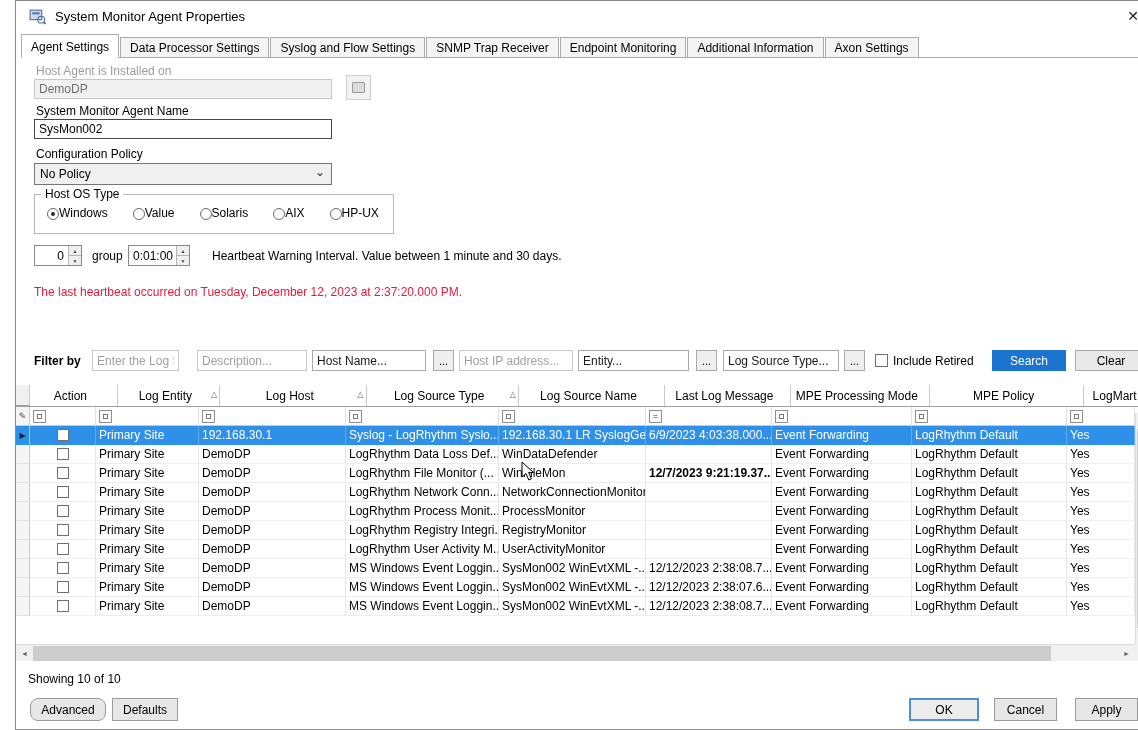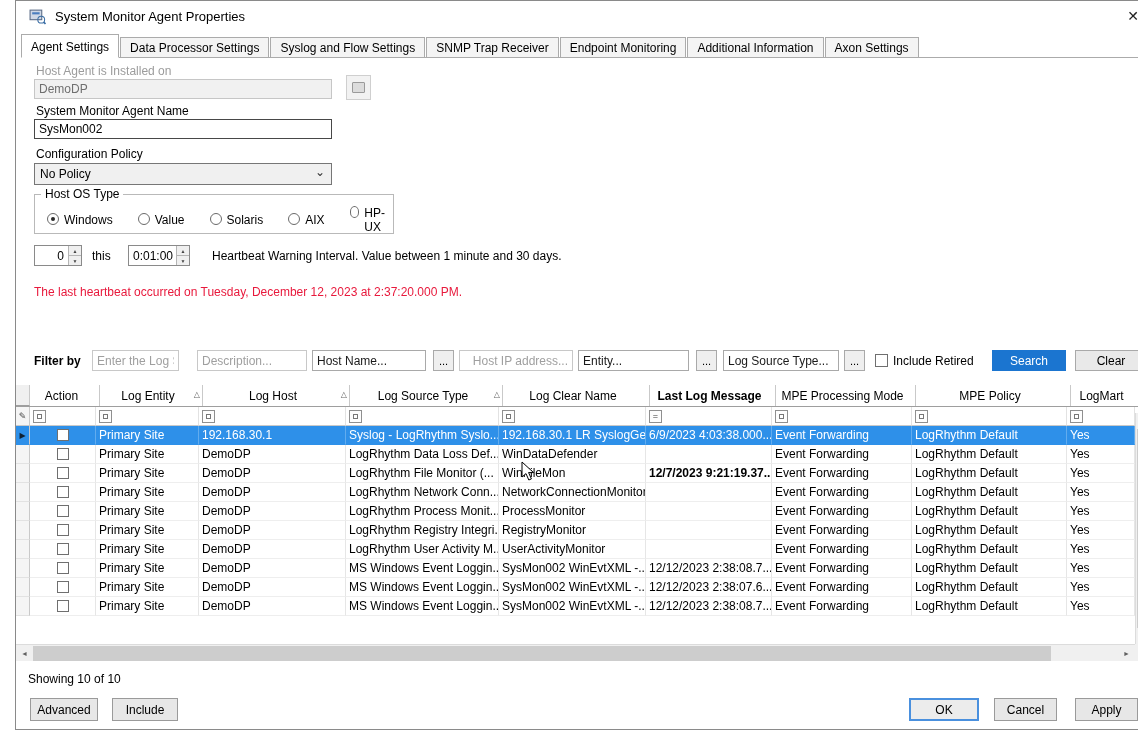--- a/index.html
+++ b/index.html
@@ -30,21 +30,21 @@
   .sidebtn-ico { width: 13px; height: 11px; border: 1px solid #9a9a9a; background: #dcdcdc; border-radius: 1px; }
   .lbl-name { position: absolute; left: 20px; top: 46px; }
   .inp-name { left: 18px; top: 61px; width: 298px; height: 20px; background: #fff; border: 1px solid #474747; color: #000; }
   .lbl-policy { position: absolute; left: 20px; top: 89px; }
   .selbox { position: absolute; left: 18px; top: 105px; width: 298px; height: 22px; background: #f0f0f0; border: 1px solid #767676; display: flex; align-items: center; padding-left: 5px; font-size: 12px; }
   .selarrow { position: absolute; right: 6px; top: 1px; font-size: 12px; color: #333; }
 
   .osbox { position: absolute; left: 18px; top: 129px; width: 360px; height: 47px; border: 1px solid #b9b9b9; }
   .osbox legend { font-size: 12px; margin-left: 6px; padding: 0 4px; }
   .radios { display: flex; gap: 25px; padding: 5px 0 0 12px; align-items: center; }
-  .radio { display: inline-flex; align-items: flex-start; gap: 5px; }
+  .radio { display: inline-flex; align-items: flex-end; }
   .rc { width: 12px; height: 12px; border: 1px solid #6a6a6a; border-radius: 50%; background: #fff; display: inline-block; position: relative; }
   .rc.on::after { content: ""; position: absolute; left: 3px; top: 3px; width: 4px; height: 4px; border-radius: 50%; background: #2a2a2a; }
   .rt { font-size: 12px; }
 
   .spin { position: absolute; height: 21px; background: #fff; border: 1px solid #8a8a8a; }
   .spin-days { left: 18px; top: 187px; width: 48px; }
   .spin-time { left: 112px; top: 187px; width: 62px; }
   .spinval { position: absolute; top: 3px; font-size: 12px; }
   .spin-days .spinval { right: 17px; }
   .spin-time .spinval { left: 4px; }
@@ -61,21 +61,21 @@
   .filterbar { position: absolute; left: 0; top: 292px; width: 1136px; height: 24px; }
   .fb-lbl { position: absolute; left: 18px; top: 4px; font-weight: 700; }
   .f { position: absolute; top: 0; height: 21px; border: 1px solid #a9a9a9; padding: 0 4px; font-size: 12px; font-family: inherit; color: #1a1a1a; background: #fff; }
   .f.muted { border-color: #c8c8c8; }
   .f::placeholder { color: #9f9f9f; }
   .f1 { left: 76px; width: 87px; }
   .f2 { left: 181px; width: 110px; }
   .f3 { left: 296px; width: 114px; }
   .dots { position: absolute; top: 0; height: 21px; width: 21px; background: #efefef; border: 1px solid #a9a9a9; font-size: 11px; line-height: 8px; font-family: inherit; }
   .d1 { left: 417px; } .d2 { left: 680px; } .d3 { left: 828px; }
-  .f4 { left: 443px; width: 114px; text-align: right; }
+  .f4 { left: 443px; width: 114px; }
   .f5 { left: 562px; width: 111px; }
   .f6 { left: 707px; width: 116px; }
   .cbx { position: absolute; left: 859px; top: 4px; width: 13px; height: 13px; border: 1px solid #6f6f6f; background: #fff; }
   .cbx-lbl { position: absolute; left: 877px; top: 4px; }
   .searchbtn { position: absolute; left: 976px; top: 0; width: 74px; height: 21px; background: var(--accent, #1b75d0); color: #fff; border: 1px solid var(--accent, #1b75d0); font-size: 12px; font-family: inherit; }
   .clearbtn { position: absolute; left: 1059px; top: 0; width: 72px; height: 21px; background: #e9e9e9; border: 1px solid #a9a9a9; font-size: 12px; font-family: inherit; }
 
   
   .grid { position: absolute; left: 0; top: 327px; width: 1136px; height: 276px; }
   .groupstrip { height: 28px; background: #5f5f5f; display: flex; align-items: center; padding-left: 7px; }
@@ -112,21 +112,21 @@
   .vthumb { position: absolute; left: 1px; top: 16px; bottom: 16px; width: 15px; background: #cdcdcd; }
   .hscroll { position: absolute; left: 0; top: 259px; width: 1119px; height: 17px; background: #f0f0f0; border-top: 1px solid #dcdcdc; }
   .harrow { position: absolute; top: 0; width: 17px; height: 17px; display: flex; align-items: center; justify-content: center; font-size: 7px; color: #606060; }
   .harrow.left { left: 0; } .harrow.right { right: 0; }
   .hthumb { position: absolute; left: 17px; top: 1px; height: 15px; width: 1018px; background: #cdcdcd; }
   .scorner { position: absolute; left: 1119px; top: 259px; width: 17px; height: 17px; background: #f0f0f0; }
 
   .status { position: absolute; left: 12px; top: 614px; font-size: 12px; }
 
   .fbtn { position: absolute; top: 640px; height: 23px; background: #e7e7e7; border: 1px solid #9a9a9a; font-size: 12px; font-family: inherit; }
-  .b-adv { left: 14px; width: 68px; }
+  .b-adv { left: 14px; width: 76px; border-radius: 8px; }
   .b-def { left: 96px; width: 66px; }
   .b-ok { left: 893px; width: 70px; border: 2px solid #4a90de; background: #ececec; }
   .b-cancel { left: 978px; width: 63px; }
   .b-apply { left: 1059px; width: 63px; }
 
   .cursor { position: absolute; left: 505px; top: 403px; z-index: 40; }
 </style>
 </head>
 <body>
 
@@ -196,21 +196,21 @@
         </div>
     </fieldset>
 
     <div class="spin spin-days">
       <span class="spinval">0</span>
       <span class="spinbtns">
         <span class="sb">▲</span>
         <span class="sb">▼</span>
       </span>
     </div>
-    <span class="lbl dayslbl">this</span>
+    <span class="lbl dayslbl">group</span>
     <div class="spin spin-time">
       <span class="spinval">0:01:00</span>
       <span class="spinbtns">
         <span class="sb">▲</span>
         <span class="sb">▼</span>
       </span>
     </div>
     <span class="lbl hintlbl">Heartbeat Warning Interval. Value between 1 minute and 30 days.</span>
 
     <div class="redline">The last heartbeat occurred on Tuesday, December 12, 2023 at 2:37:20.000 PM.</div>
@@ -229,39 +229,39 @@
       <button class="dots d3">...</button>
       <span class="cbx"></span>
       <span class="cbx-lbl">Include Retired</span>
       <button class="searchbtn">Search</button>
       <button class="clearbtn">Clear</button>
     </div>
 
     <div class="grid">
       <div class="ghead">
           <div class="gind hind"></div>
-          <div class="hcell" style="width: 70px;">
+          <div class="hcell" style="width: 88px;">
             <span class="hlab">Action</span>
           </div>
           <div class="hcell" style="width: 103px;">
             <span class="hlab">Log Entity</span>
             <span class="sort">△</span>
           </div>
           <div class="hcell" style="width: 147px;">
             <span class="hlab">Log Host</span>
             <span class="sort">△</span>
           </div>
           <div class="hcell" style="width: 153px;">
             <span class="hlab">Log Source Type</span>
             <span class="sort">△</span>
           </div>
           <div class="hcell" style="width: 147px;">
-            <span class="hlab">Log Clear Name</span>
-          </div>
-          <div class="hcell" style="width: 126px; font-weight: bold;">
+            <span class="hlab">Log Source Name</span>
+          </div>
+          <div class="hcell" style="width: 126px;">
             <span class="hlab">Last Log Message</span>
           </div>
           <div class="hcell" style="width: 140px;">
             <span class="hlab">MPE Processing Mode</span>
           </div>
           <div class="hcell" style="width: 155px;">
             <span class="hlab">MPE Policy</span>
           </div>
           <div class="hcell" style="width: 68px;">
             <span class="hlab">LogMart</span>
@@ -468,21 +468,21 @@
         <span class="varrow up">▲</span>
         <div class="vthumb"></div>
         <span class="varrow down">▼</span>
       </div>
       <div class="scorner"></div>
     </div>
 
     <div class="status">Showing 10 of 10</div>
 
     <button class="fbtn b-adv">Advanced</button>
-    <button class="fbtn b-def">Include</button>
+    <button class="fbtn b-def">Defaults</button>
     <button class="fbtn b-ok">OK</button>
     <button class="fbtn b-cancel">Cancel</button>
     <button class="fbtn b-apply">Apply</button>
 
     <svg class="cursor" width="16" height="22" viewBox="0 0 16 22">
       <polygon points="1,1 1,16 5,12.6 7.8,19 10.4,17.9 7.6,11.6 12.6,11.6" fill="#fff" stroke="#000"></polygon>
     </svg>
 
   </div>
 </div>

